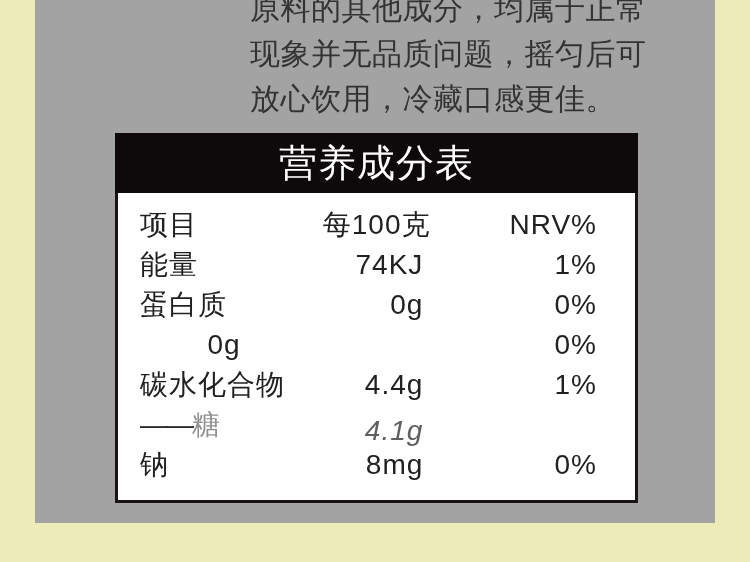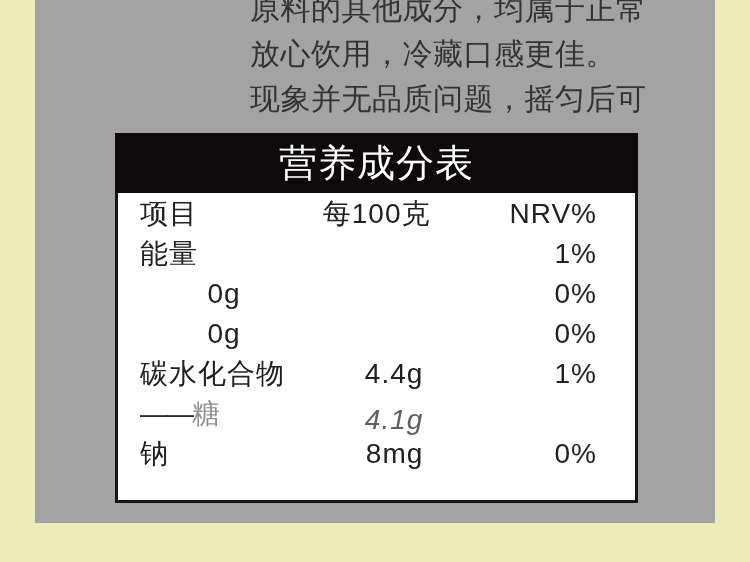--- a/index.html
+++ b/index.html
@@ -50,21 +50,21 @@
     display: flex;
     align-items: center;
     justify-content: center;
     font-family: Liberation Mono, monospace;
   }
   .ntable-body {
     box-sizing: border-box;
     height: 310px;
     border: 3px solid #181415;
     border-top: none;
-    padding-top: 1px;
+    padding-top: 12px;
     background: #ffffff;
   }
   .trow {
     box-sizing: border-box;
     height: 40px;
     display: flex;
     align-items: center;
     padding: 0 38px 0 22px;
     font-size: 28px;
     letter-spacing: 1px;
@@ -77,42 +77,44 @@
   .trow.sub .subname { color: #909090; }
   .trow.sub .c2 { font-style: italic; color: #5F5F5F; margin-top: 12px; }
 </style>
 </head>
 <body>
 
 <div class="card">
 
   <div class="notice">
     <div>原料的其他成分，均属于正常</div>
+    <div>现象并无品质问题，摇匀后可</div>
     <div>放心饮用，冷藏口感更佳。</div>
-    <div>现象并无品质问题，摇匀后可</div>
   </div>
 
   <div class="ntable">
 
     <div class="ntable-header">营养成分表</div>
 
     <div class="ntable-body">
 
       <div class="trow">
         <span class="c1">项目</span>
         <span class="c2">每100克</span>
         <span class="c3">NRV%</span>
       </div>
 
       <div class="trow">
         <span class="c1">能量</span>
+        <span class="c2">74KJ</span>
         <span class="c3">1%</span>
       </div>
 
       <div class="trow">
+        <span class="c1">蛋白质</span>
         <span class="c2">0g</span>
         <span class="c3">0%</span>
       </div>
 
       <div class="trow">
         <span class="c2">0g</span>
         <span class="c3">0%</span>
       </div>
 
       <div class="trow">

